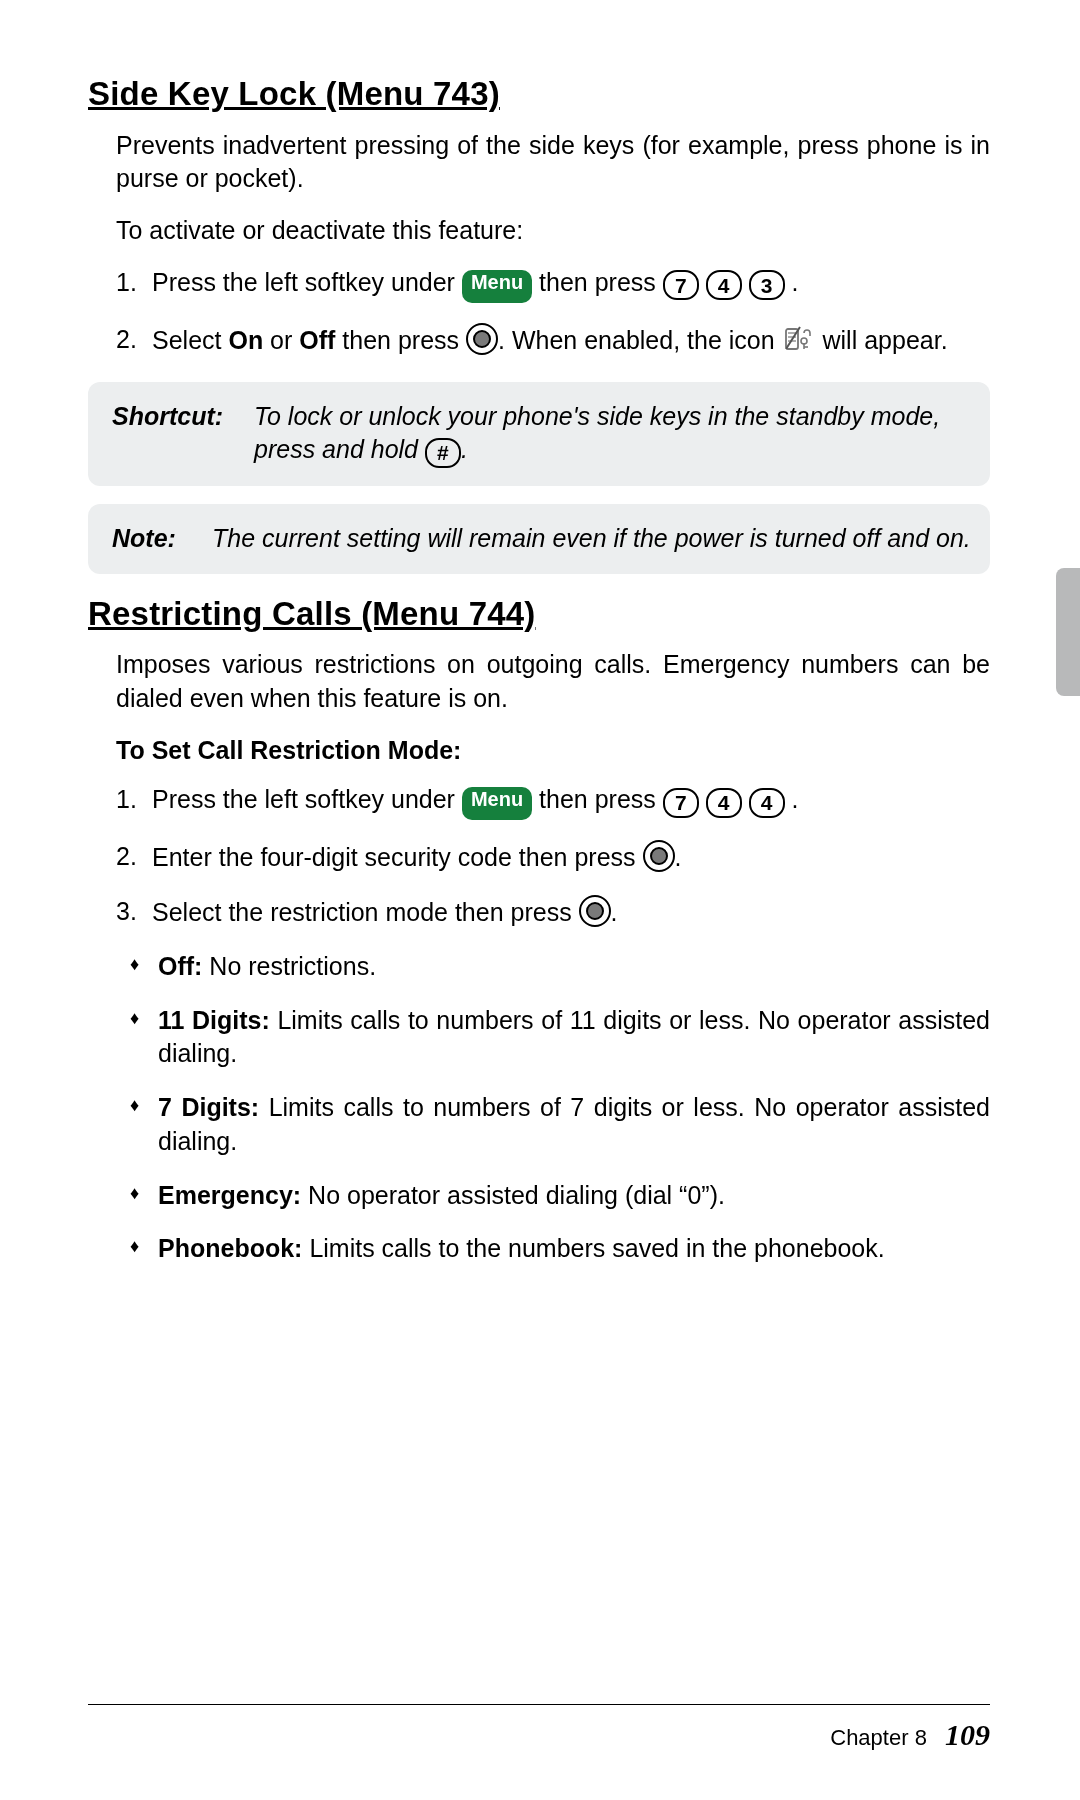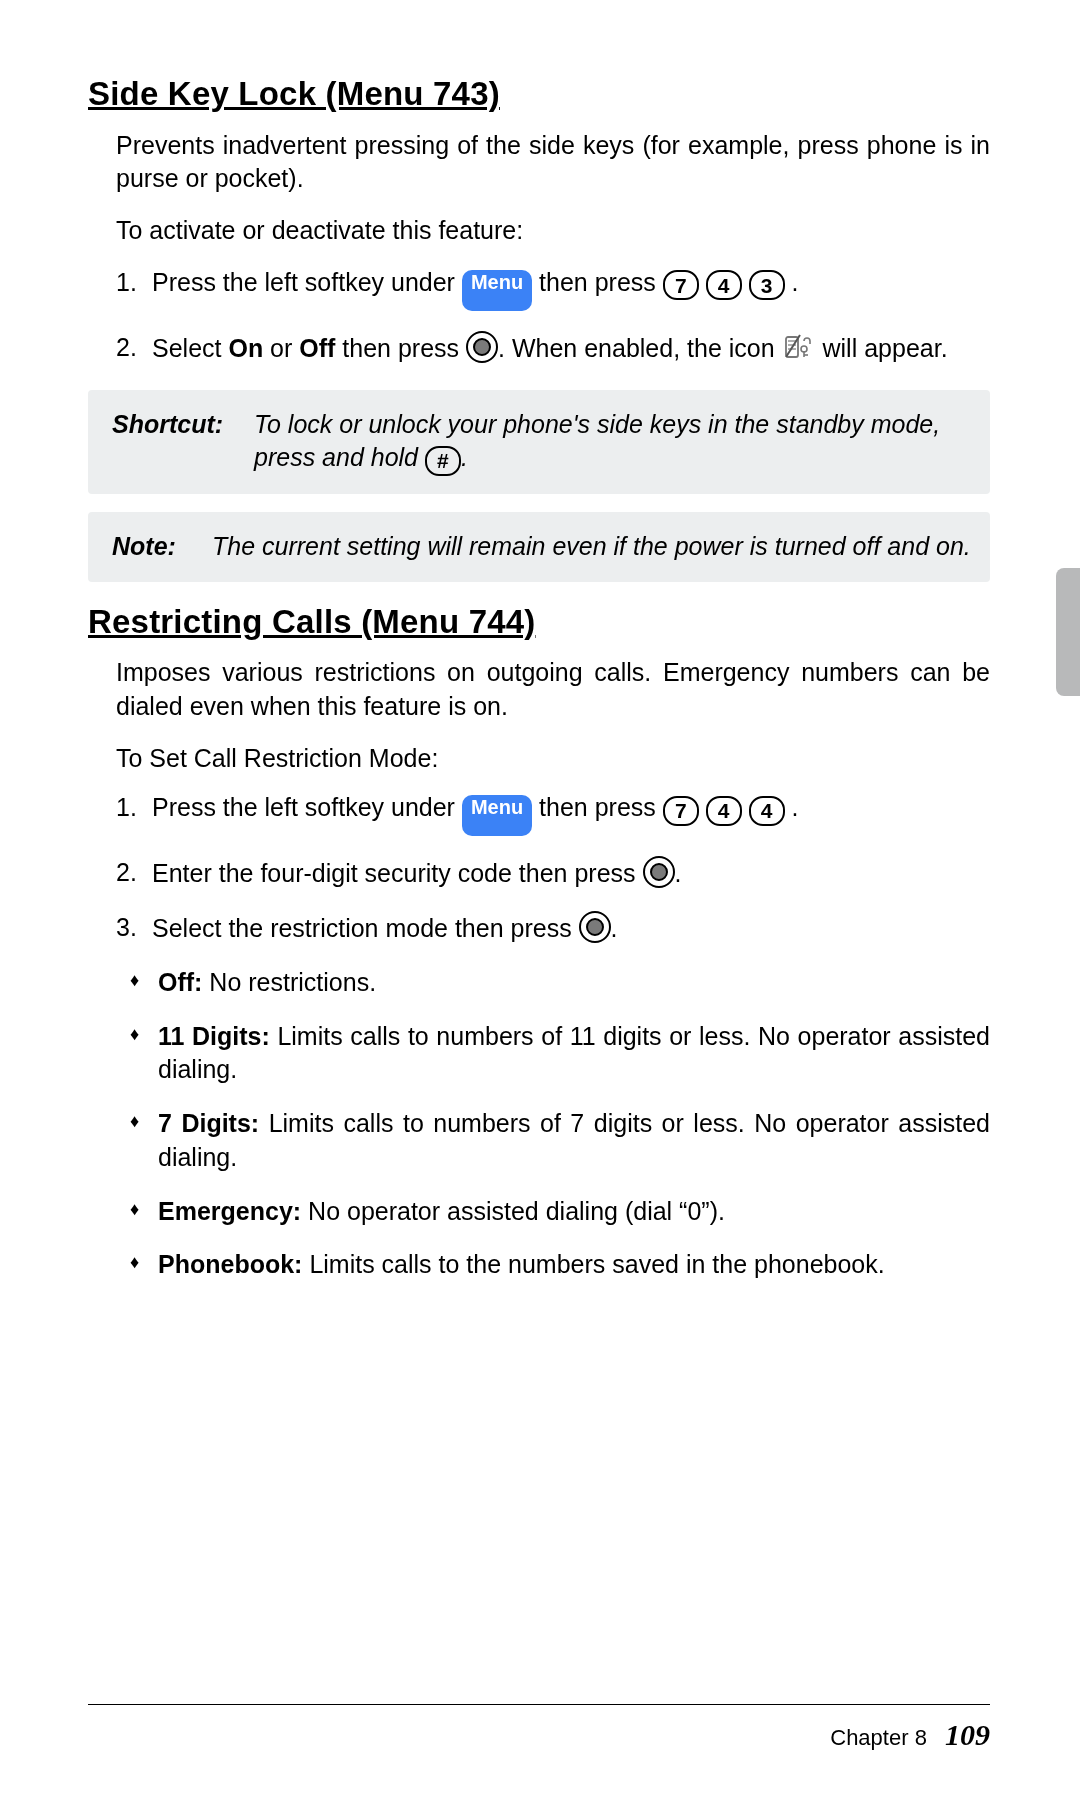--- a/index.html
+++ b/index.html
@@ -23,26 +23,26 @@
   }
   .body-indent { padding-left: 28px; }
   p { margin: 0 0 18px 0; text-align: justify; }
   .intro { margin-top: 8px; }
   .ol { margin: 0 0 0 0; padding: 0; }
   .li { display: flex; margin-bottom: 20px; }
   .li-num { min-width: 36px; }
   .li-body { flex: 1; text-align: justify; }
   .pill {
     display: inline-block;
-    background: #3b82f6;
+    background: #15803d;
     color: #fff;
     font-weight: 700;
     font-size: 20px;
     border-radius: 10px;
-    padding: 1px 9px 18px;
+    padding: 1px 9px 10px;
     line-height: 1.1;
     vertical-align: 2px;
   }
   .keycap {
     display: inline-flex;
     justify-content: center;
     align-items: center;
     min-width: 36px;
     height: 30px;
     border: 2.2px solid #000;
@@ -72,35 +72,35 @@
     border-radius: 50%;
     transform: translate(-50%, -50%);
   }
   .lockicon {
     display: inline-block;
     vertical-align: -4px;
     margin: 0 2px;
   }
   .callout {
     background: #eceeef;
-    border-radius: 4px;
+    border-radius: 12px;
     margin: 10px 0 18px 0;
     padding: 18px 8px 18px 24px;
     display: flex;
     gap: 18px;
   }
   .callout-label {
     font-weight: 700;
     font-style: italic;
     min-width: 124px;
   }
   .callout-note .callout-label { min-width: 82px; }
   .callout-body { font-style: italic; flex: 1; }
   .sub-h {
-    font-weight: 400;
+    font-weight: 700;
     margin: 16px 0 16px 0;
   }
   .bullets { margin-left: 14px; }
   .bullet { display: flex; margin-bottom: 20px; }
   .diamond { min-width: 28px; font-size: 18px; line-height: 1.6; }
   .bullet-body { flex: 1; }
   .edge-tab {
     position: absolute;
     right: 0;
     top: 568px;

